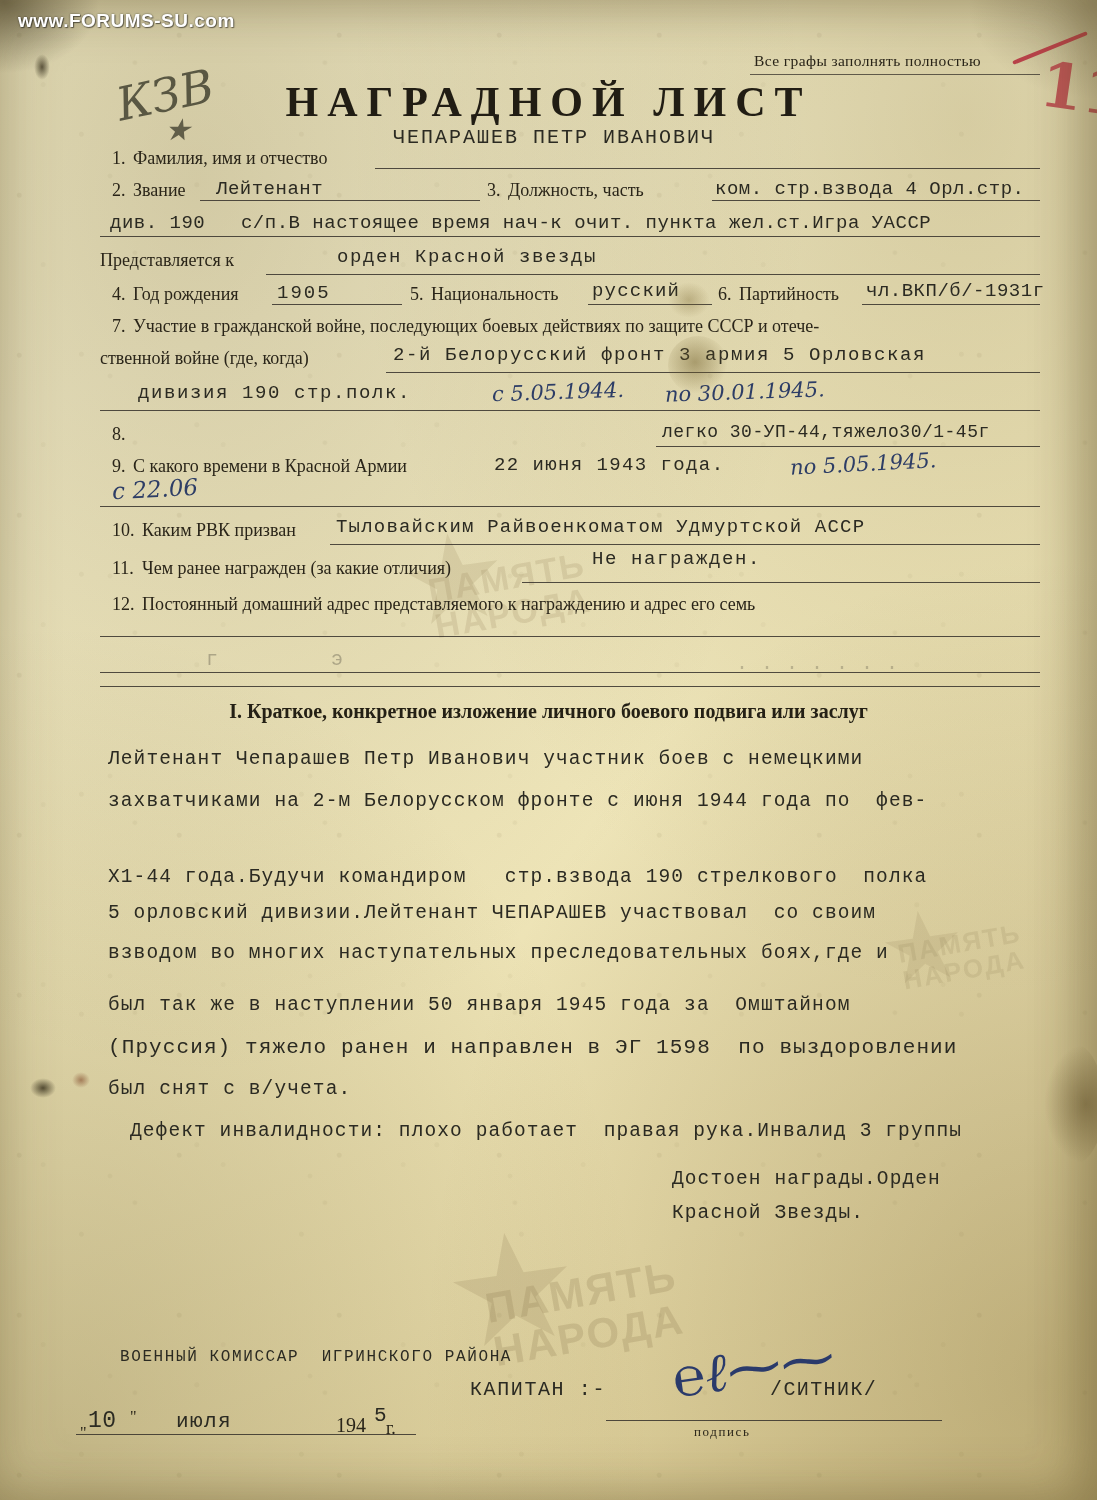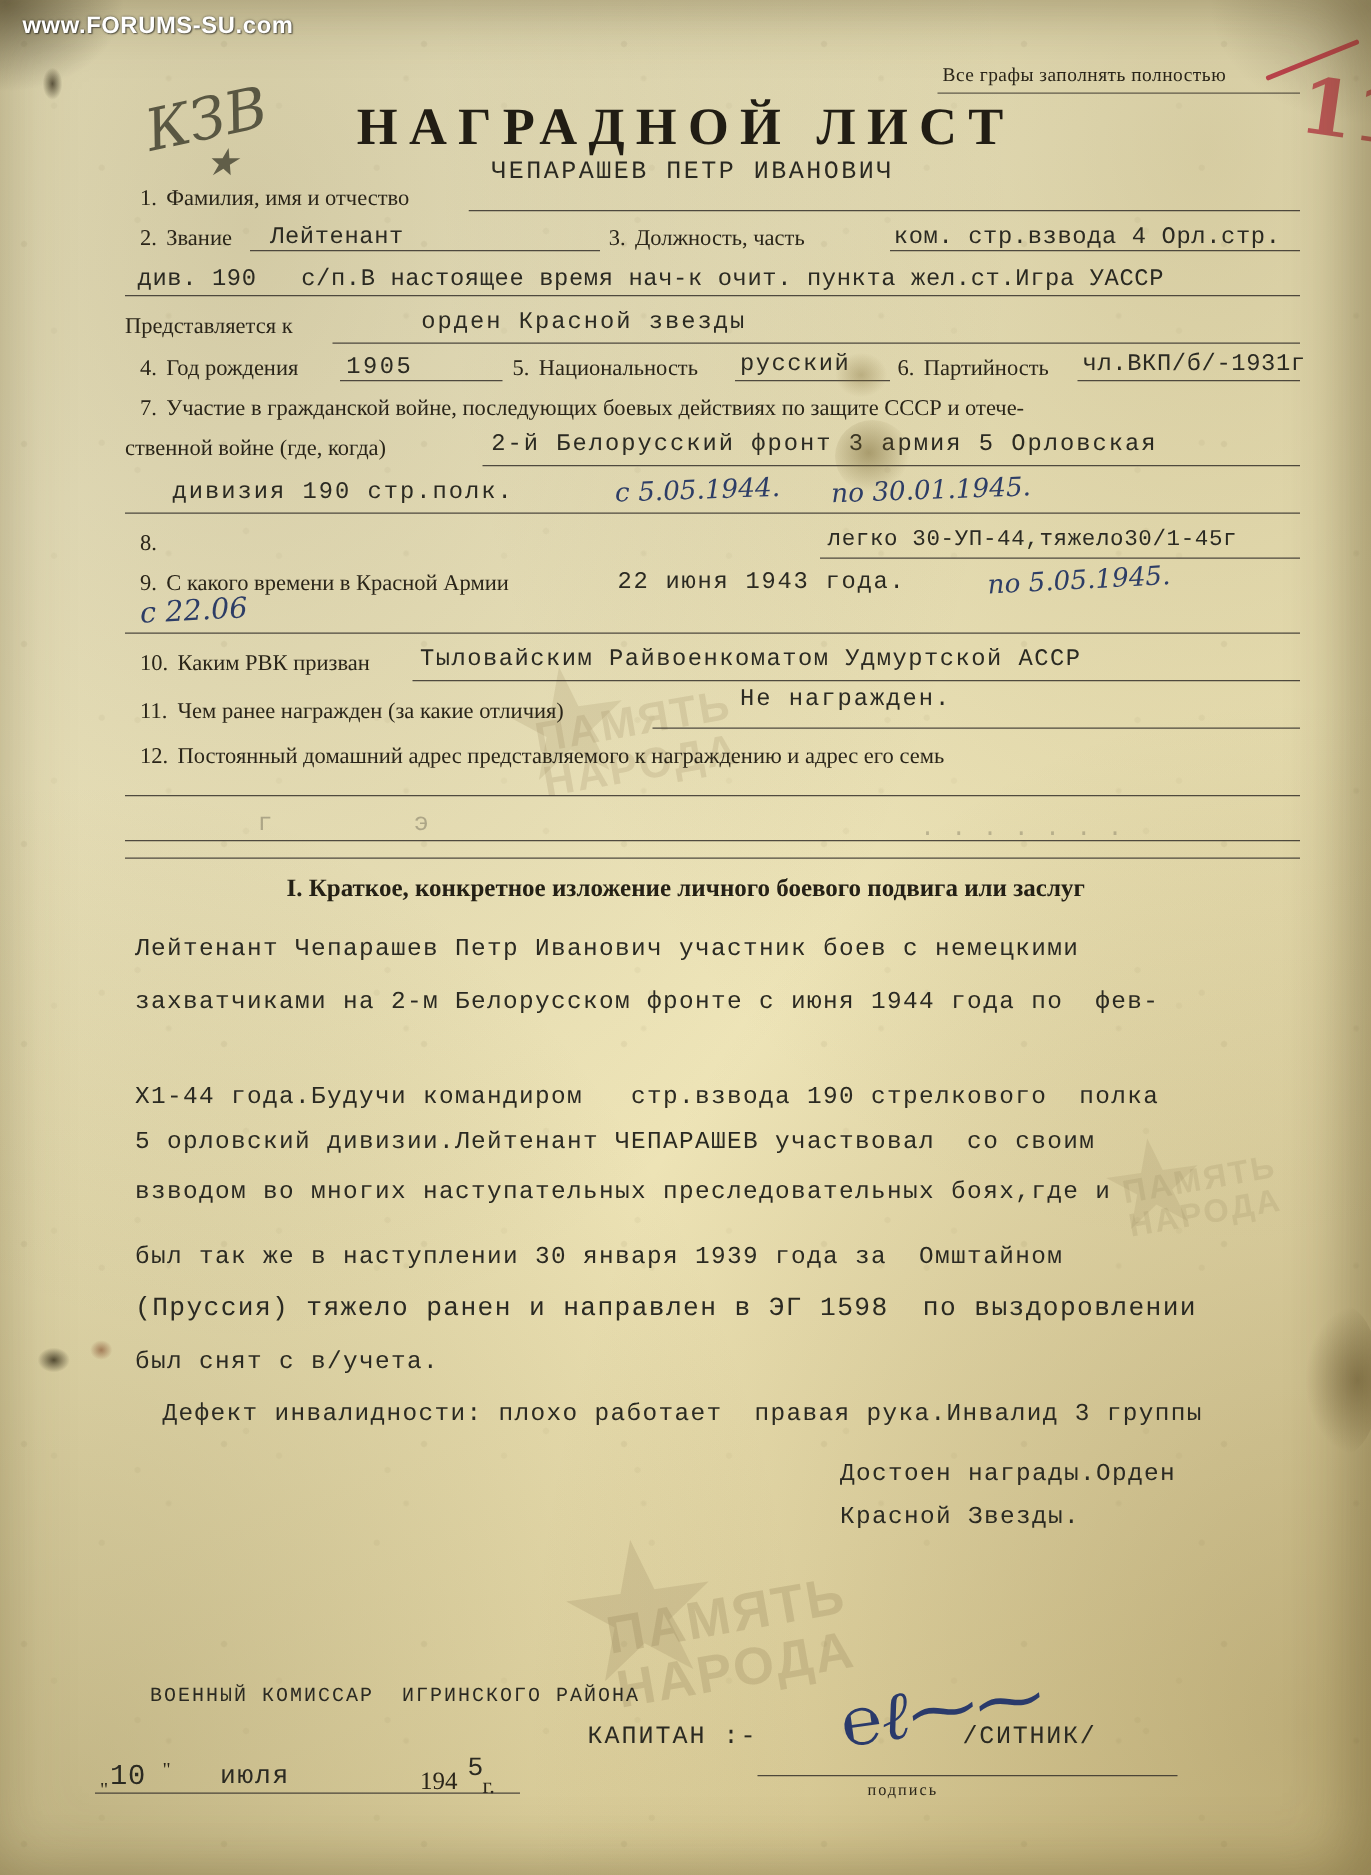--- a/index.html
+++ b/index.html
@@ -277,21 +277,21 @@
   <div class="t faded" style="left:206px; top:648px; font-size:20px; opacity:0.35;">г         э</div>
   <div class="t faded" style="left:736px; top:652px; font-size:20px; opacity:0.28;">. . . . . . .</div>
 
   <div class="center-head" style="left:0; top:700px; width:1097px; font-size:20px;">I. Краткое, конкретное изложение личного боевого подвига или заслуг</div>
 
   <div class="t" style="left:108px; top:748px; font-size:19.5px; letter-spacing:1.1px;">Лейтенант Чепарашев Петр Иванович участник боев с немецкими</div>
   <div class="t" style="left:108px; top:790px; font-size:19.5px; letter-spacing:1.1px;">захватчиками на 2-м Белорусском фронте с июня 1944 года по  фев-</div>
   <div class="t" style="left:108px; top:866px; font-size:19.5px; letter-spacing:1.1px;">Х1-44 года.Будучи командиром   стр.взвода 190 стрелкового  полка</div>
   <div class="t" style="left:108px; top:902px; font-size:19.5px; letter-spacing:1.1px;">5 орловский дивизии.Лейтенант ЧЕПАРАШЕВ участвовал  со своим</div>
   <div class="t" style="left:108px; top:942px; font-size:19.5px; letter-spacing:1.1px;">взводом во многих наступательных преследовательных боях,где и</div>
-  <div class="t" style="left:108px; top:994px; font-size:19.5px; letter-spacing:1.1px;">был так же в наступлении 30 января 1939 года за  Омштайном</div>
+  <div class="t" style="left:108px; top:994px; font-size:19.5px; letter-spacing:1.1px;">был так же в наступлении 50 января 1945 года за  Омштайном</div>
   <div class="t" style="left:108px; top:1036px; font-size:21px; letter-spacing:1.1px;">(Пруссия) тяжело ранен и направлен в ЭГ 1598  по выздоровлении</div>
   <div class="t" style="left:108px; top:1078px; font-size:19.5px; letter-spacing:1.1px;">был снят с в/учета.</div>
   <div class="t" style="left:130px; top:1120px; font-size:19.5px; letter-spacing:1.1px;">Дефект инвалидности: плохо работает  правая рука.Инвалид 3 группы</div>
 
   <div class="t" style="left:672px; top:1168px; font-size:19.5px; letter-spacing:1.1px;">Достоен награды.Орден</div>
   <div class="t" style="left:672px; top:1202px; font-size:19.5px; letter-spacing:1.1px;">Красной Звезды.</div>
 
   <div class="t" style="left:120px; top:1348px; font-size:16px; letter-spacing:1.6px;">ВОЕННЫЙ КОМИССАР  ИГРИНСКОГО РАЙОНА</div>
   <div class="t" style="left:470px; top:1378px; font-size:20px; letter-spacing:1.6px;">КАПИТАН :-</div>
   <div class="t" style="left:770px; top:1378px; font-size:20px; letter-spacing:1.4px;">/СИТНИК/</div>

